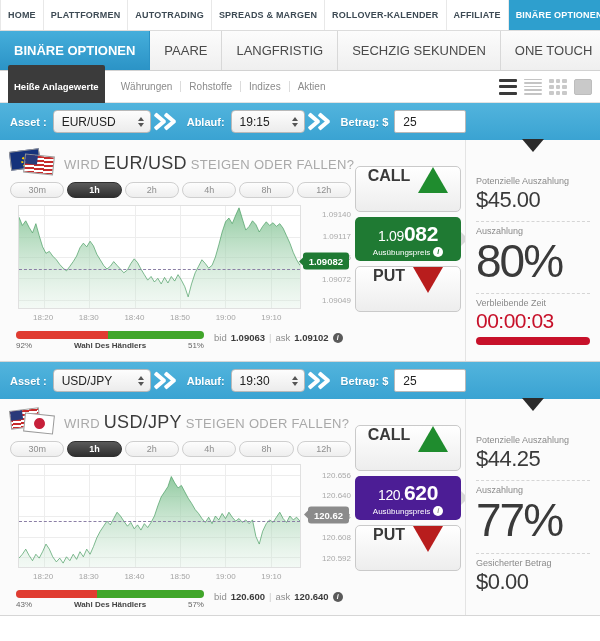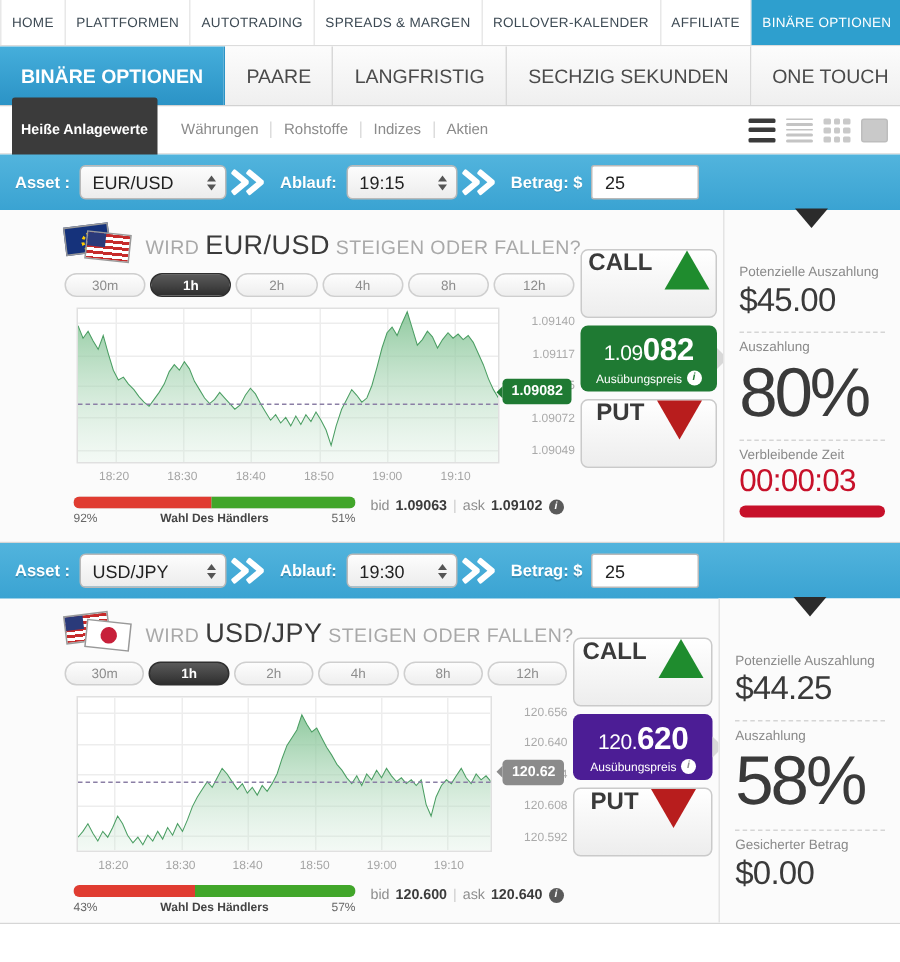--- a/index.html
+++ b/index.html
@@ -18,21 +18,21 @@
     display: flex;
     align-items: stretch;
     background: #fff;
     font-size: 9px;
     letter-spacing: .2px;
   }
   .topnav-item {
     display: flex; align-items: center;
     padding: 0 7px;
     color: #3d4a54;
-    font-weight: normal;
+    font-weight: bold;
     white-space: nowrap;
     border-right: 1px solid #e8e8e8;
   }
   .topnav-item:first-child { border-left: 1px solid #e8e8e8; }
   .topnav-item.active { background: #2e9fce; color: #fff; border-right-color: #2e9fce; }
 
   
   .tabnav {
     height: 40px;
     display: flex;
@@ -136,21 +136,21 @@
   .chev::before { top: 9px; transform: rotate(40deg); transform-origin: left center; }
   .chev::after { bottom: 9px; transform: rotate(-40deg); transform-origin: left center; }
   .chev .c2 { position: absolute; left: 14px; top: 0; bottom: 0; width: 12px; }
   .chev .c2::before, .chev .c2::after {
     content: ""; position: absolute; left: 0; width: 13px; height: 4px; background: #fff; border-radius: 1px;
   }
   .chev .c2::before { top: 9px; transform: rotate(40deg); transform-origin: left center; }
   .chev .c2::after { bottom: 9px; transform: rotate(-40deg); transform-origin: left center; }
 
   .panel-body { display: flex; background: #fbfbfb; }
-  .chart-col { width: 355px; padding: 6px 0 0 6px; margin-left: 33px; }
+  .chart-col { width: 355px; padding: 6px 0 0 6px; }
   .chart-head { display: flex; align-items: center; gap: 8px; height: 34px; padding-left: 4px; }
   .flags { width: 46px; height: 26px; position: relative; flex: 0 0 46px; }
   .flag { position: absolute; width: 30px; height: 19px; border: 1px solid #999; }
   .flag.back { left: 0; top: 0; transform: rotate(-7deg); }
   .flag.front { left: 14px; top: 5px; transform: rotate(6deg); }
   .flag-eu { background: #15327b; }
   .flag-eu::after {
     content: ""; position: absolute; left: 50%; top: 50%; width: 9px; height: 9px;
     margin: -4.5px 0 0 -4.5px; border-radius: 50%;
     border: 2px dotted #ffcc00;
@@ -609,21 +609,21 @@
         </div>
         <div class="payout-col">
           <div class="tri-marker"></div>
           <div class="spacer-top"></div>
           <div class="po-block">
             <div class="po-label">Potenzielle Auszahlung</div>
             <div class="po-money">$44.25</div>
           </div>
           <div class="po-block">
             <div class="po-label">Auszahlung</div>
-            <div class="po-big">58%</div>
+            <div class="po-big">77%</div>
           </div>
           <div class="po-block last">
             <div class="po-label">Gesicherter Betrag</div>
             <div class="po-money">$0.00</div>
           </div>
         </div>
       </div>
     </div>
   </div>
 

